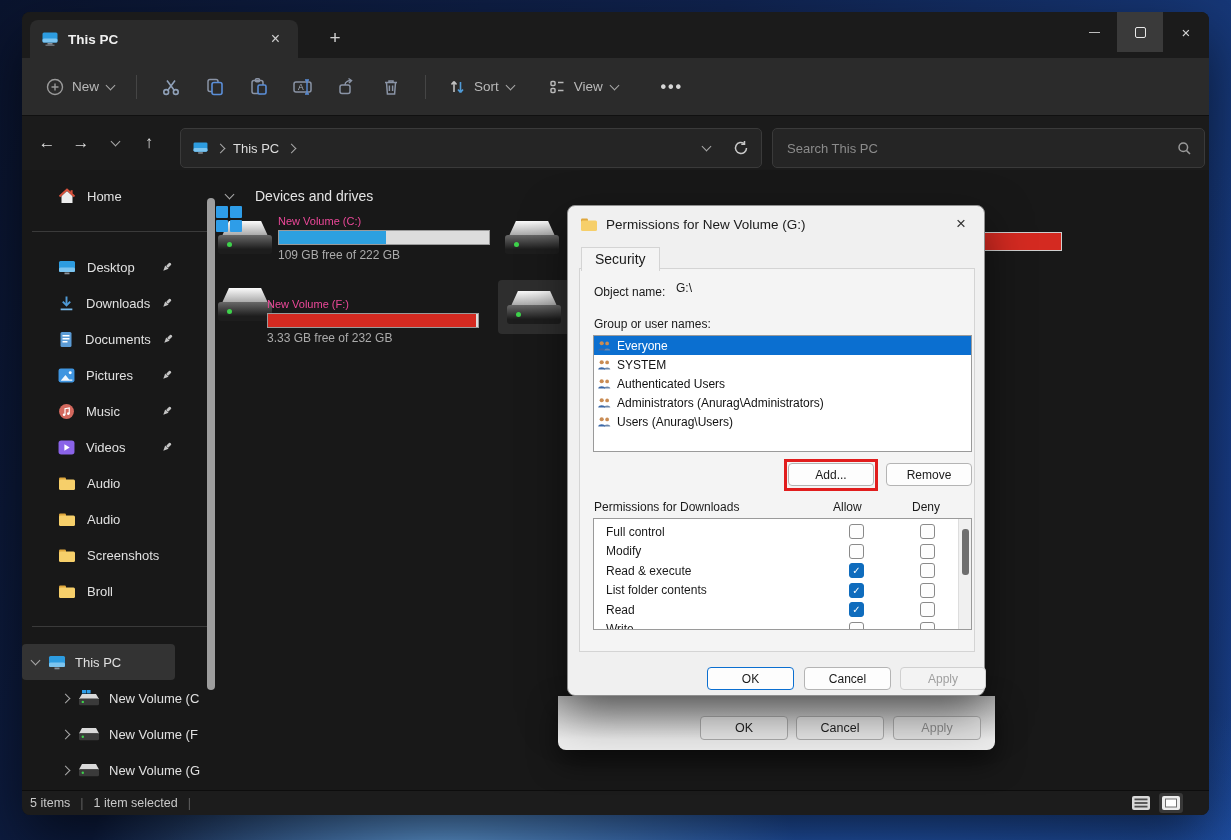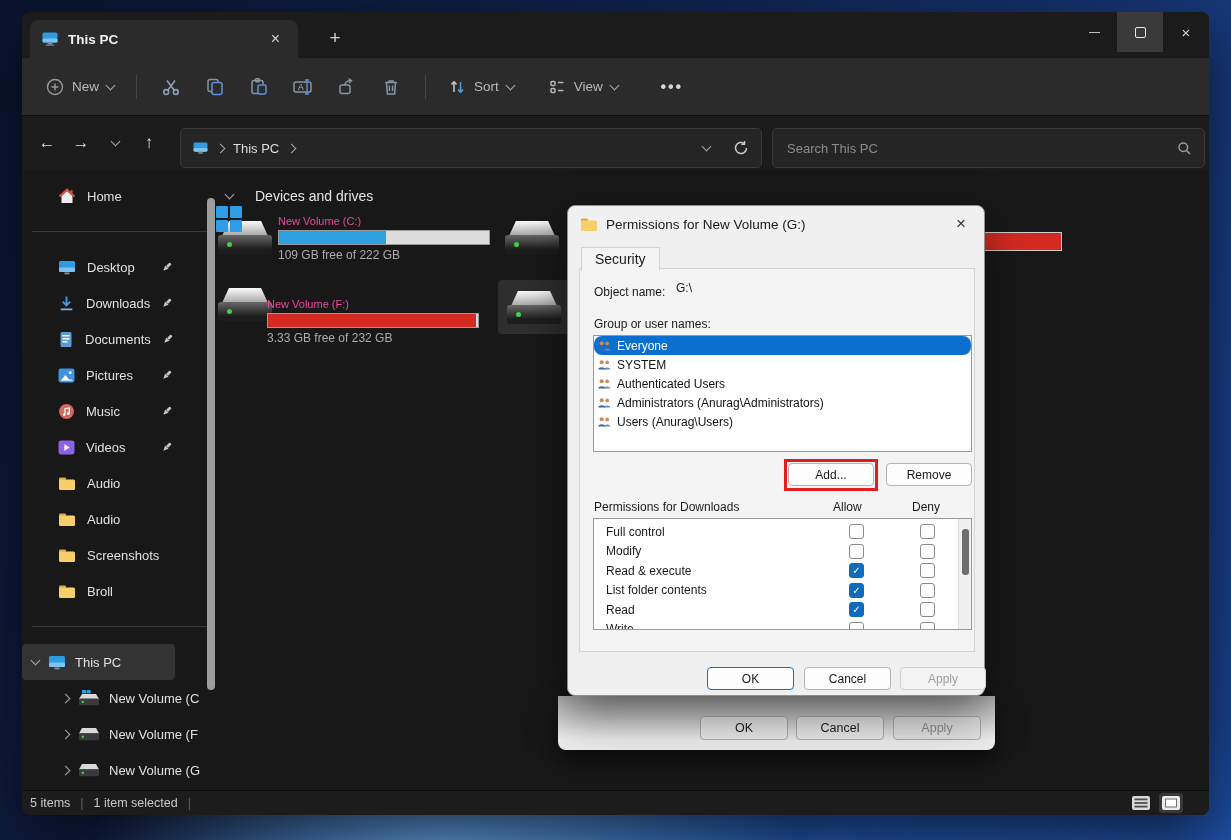--- a/index.html
+++ b/index.html
@@ -94,21 +94,21 @@
        border:1px solid #8f8f8f;border-radius:8px;box-shadow:0 18px 45px rgba(0,0,0,.5);
        font-size:12px;color:#1a1a1a;}
   .dlg-title{position:absolute;left:0;top:0;width:100%;height:36px;display:flex;align-items:center;
        padding:0 12px;gap:8px;font-size:13.5px;}
   .dlg-close{margin-left:auto;font-size:17px;color:#333;padding:0 6px;}
   .dlg-tab{position:absolute;left:13px;top:41px;padding:3px 13px 4px;background:#f4f4f4;border:1px solid #d4d4d4;
        border-bottom:none;z-index:2;font-size:14px;}
   .dlg-panel{position:absolute;left:11px;top:62px;width:396px;height:384px;background:#f4f4f4;border:1px solid #d4d4d4;}
   .lbl{position:absolute;font-size:12px;color:#1a1a1a;}
   .listbox{position:absolute;background:#fff;border:1px solid #9a9a9a;overflow:hidden;}
-  .grow-row{height:19px;display:flex;align-items:center;gap:5px;padding-left:3px;font-size:12px;color:#111;border-radius:8px;}
+  .grow-row{height:19px;display:flex;align-items:center;gap:5px;padding-left:3px;font-size:12px;color:#111;}
   .grow-row.selected{background:#0b6fd0;color:#fff;}
   .permrow{position:relative;height:19.5px;display:flex;align-items:center;padding-left:12px;font-size:12px;}
   .cbx{position:absolute;top:2px;width:15px;height:15px;border:1px solid #8a8a8a;border-radius:3px;background:#fdfdfd;
        display:flex;align-items:center;justify-content:center;color:#fff;font-size:10px;}
   .cbx.checked{background:#0f6cbd;border-color:#0f6cbd;}
   .cbx.allow{left:255px;}
   .cbx.deny{left:326px;}
   .lscroll{position:absolute;right:0;top:0;width:13px;height:100%;background:#f0f0f0;border-left:1px solid #ddd;}
   .lthumb{position:absolute;left:3px;top:10px;width:7px;height:46px;background:#6e6e6e;border-radius:3px;}
   .dbtn{position:absolute;height:23px;background:#fdfdfd;border:1px solid #b4b4b4;border-radius:4px;

